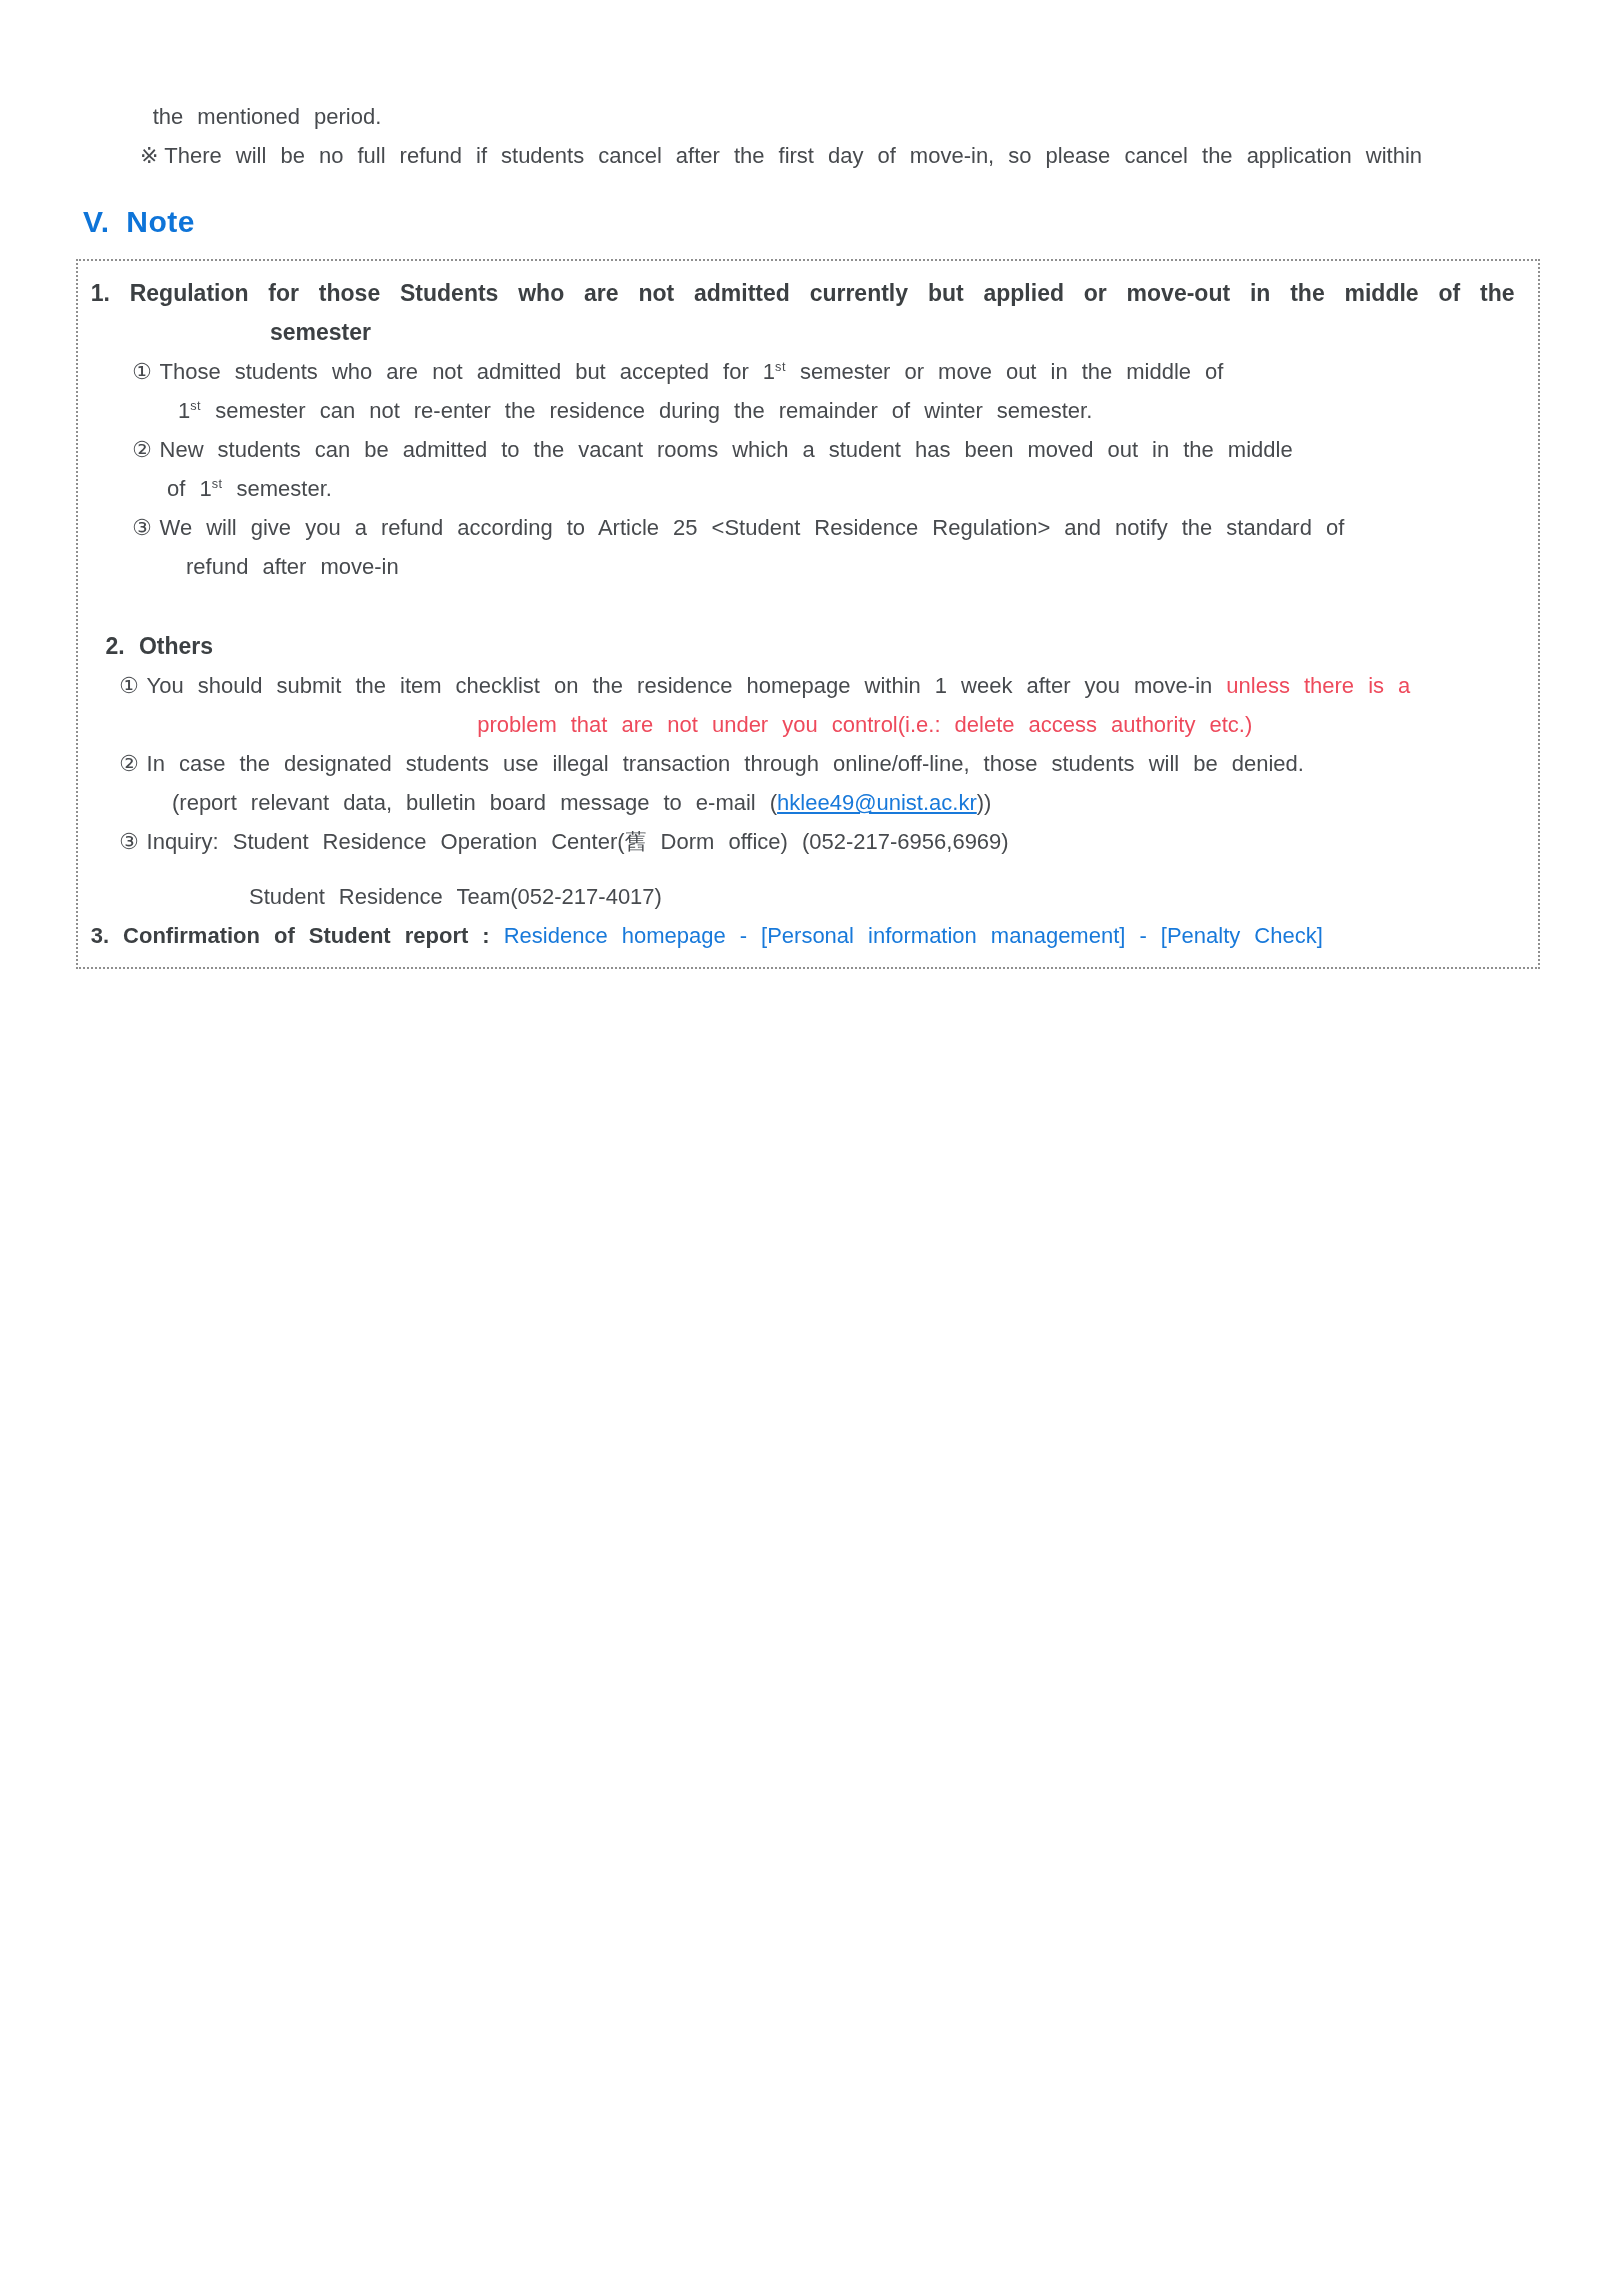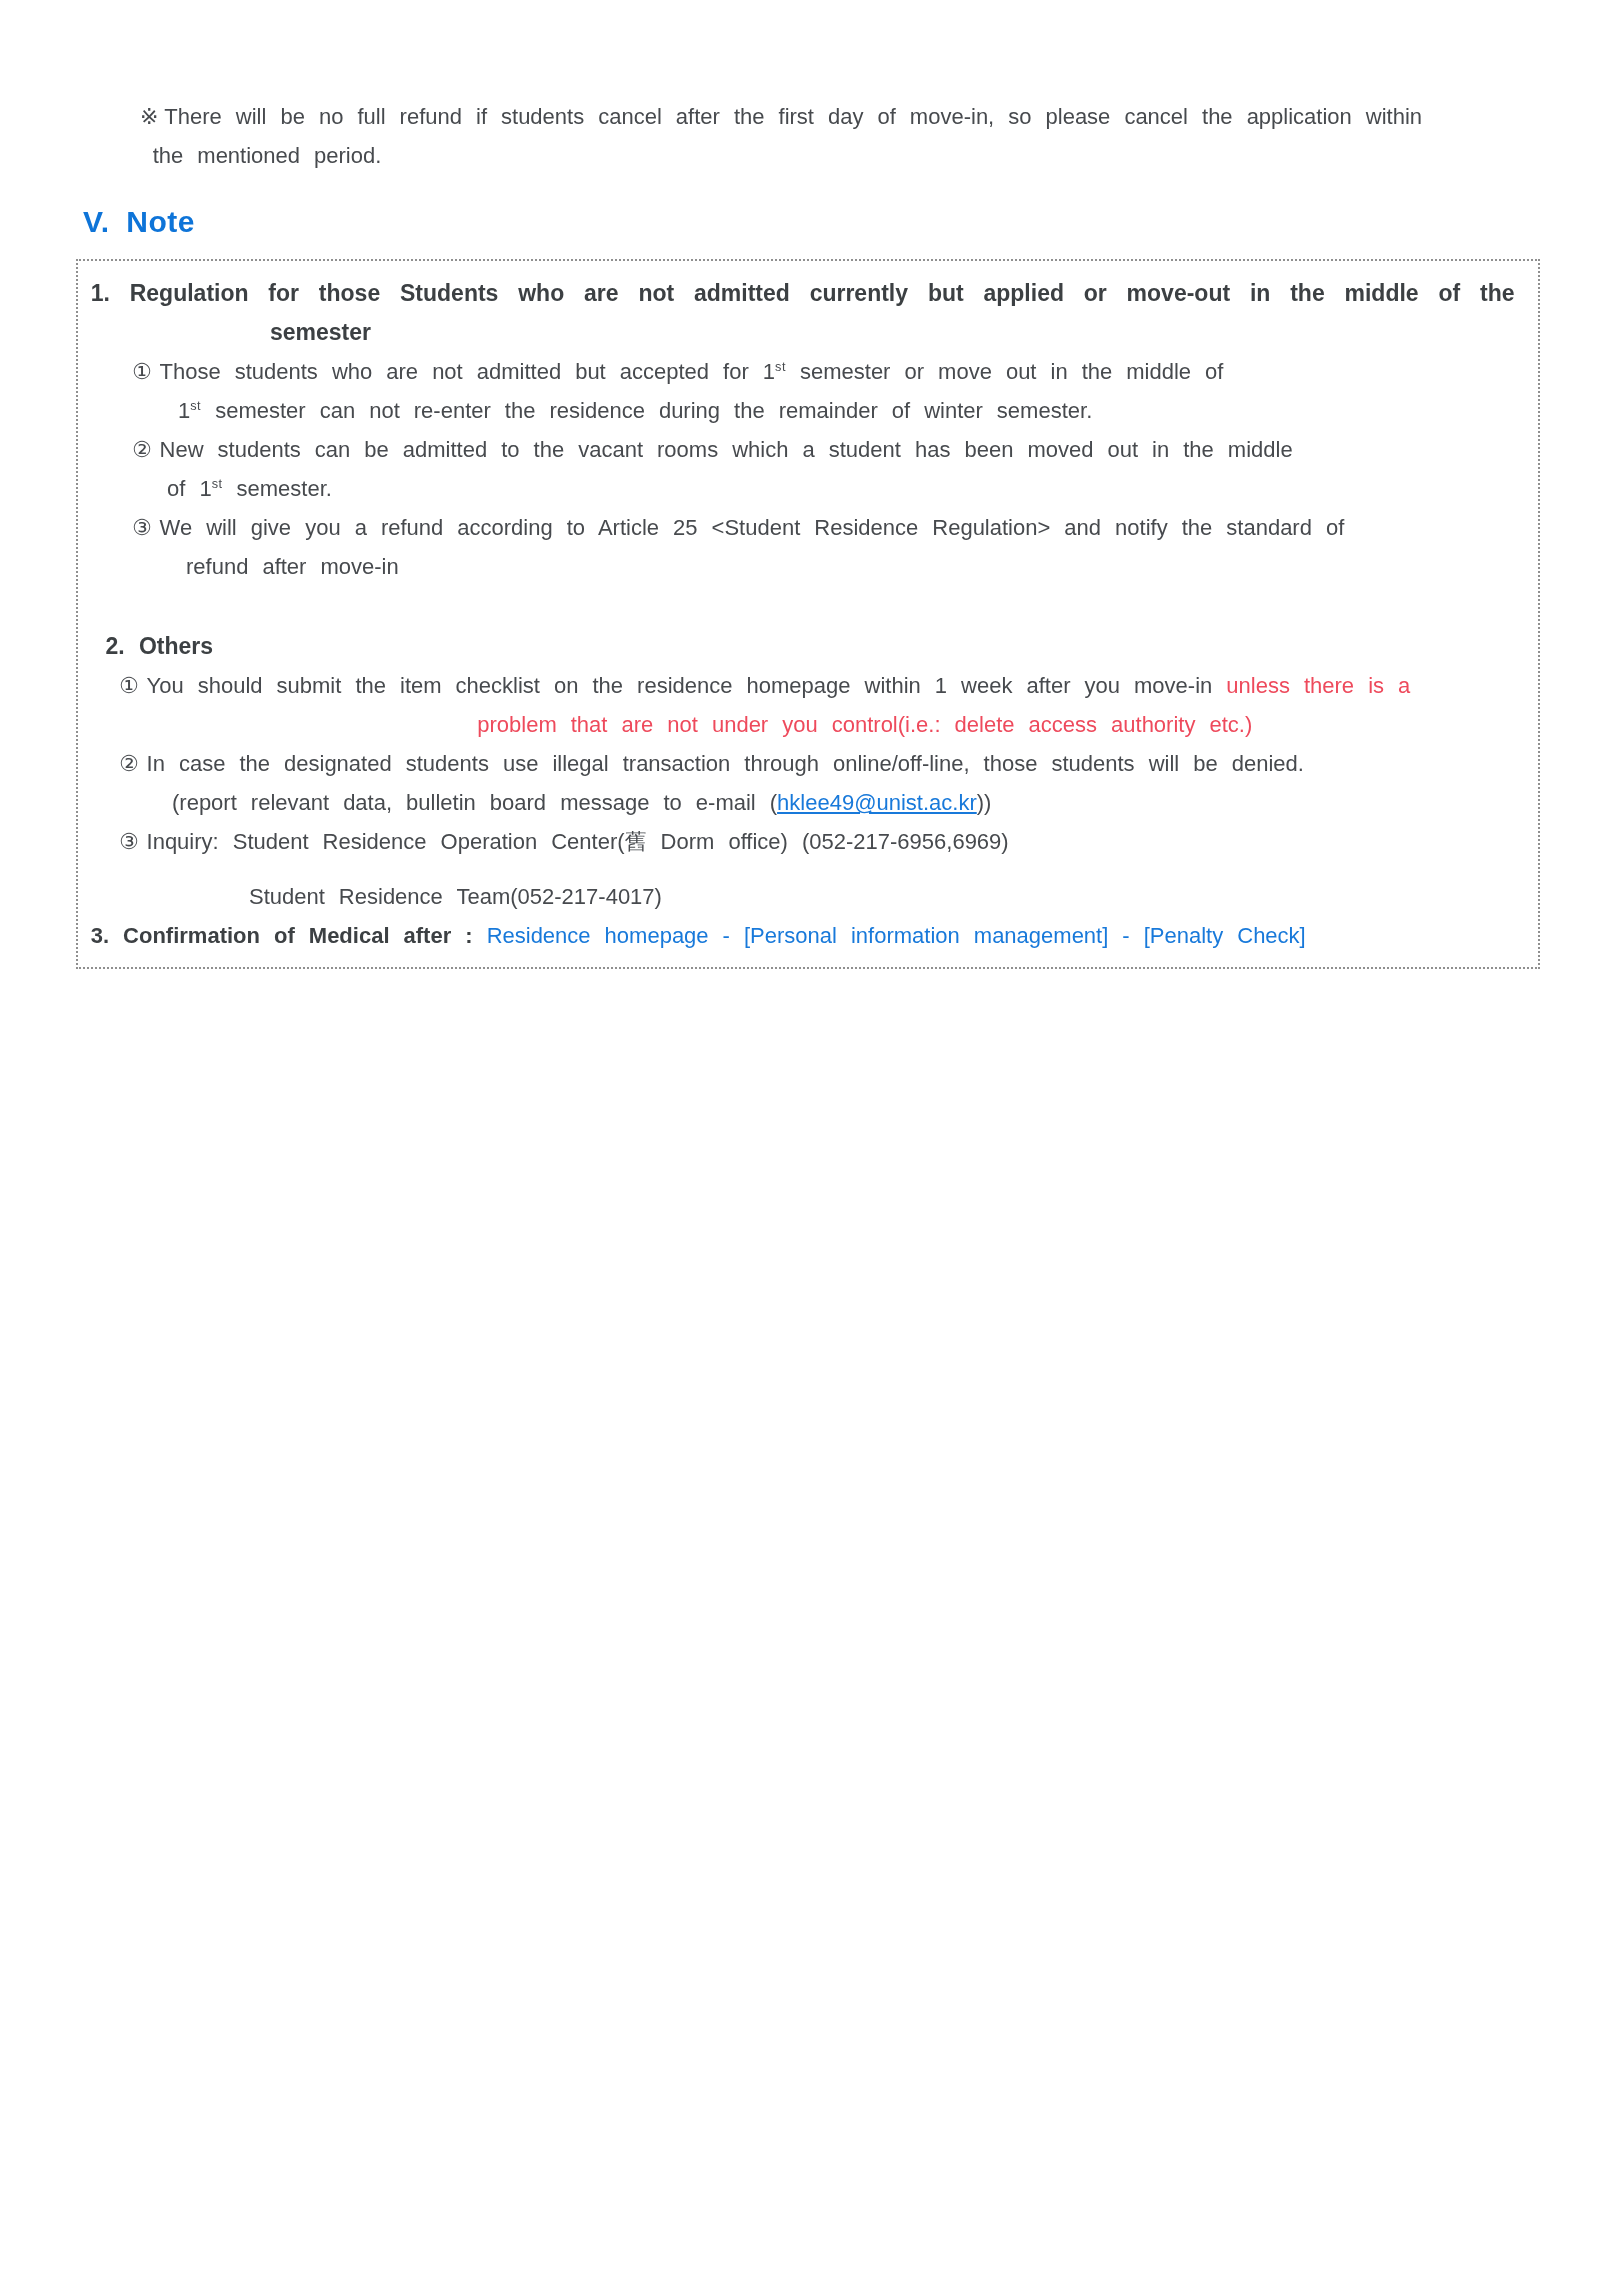--- a/index.html
+++ b/index.html
@@ -82,24 +82,24 @@
     cursor: pointer;
     margin-top: 31px;
   }
 </style>
 </head>
 <body>
 
 <div class="page">
 
   <div class="top-note">
+    <div class="line cont">the mentioned period.</div>
     <div class="line">
       <span class="sym">※</span><span>There will be no full refund if students cancel after the first day of move-in, so please cancel the application within</span>
     </div>
-    <div class="line cont">the mentioned period.</div>
   </div>
 
   <div class="v-heading">V. Note</div>
 
   <div class="note-box">
 
     <div class="line bold title-l1">
       <span>1.</span>
       <span>Regulation for those Students who are not admitted currently but applied or move-out in the middle of the</span>
     </div>
@@ -145,19 +145,19 @@
       <span>(report relevant data, bulletin board message to e-mail (</span><a class="email-link">hklee49@unist.ac.kr</a><span>))</span>
     </div>
 
     <div class="line li-2">
       <span class="marker">③</span><span>Inquiry: Student Residence Operation Center(舊 Dorm office) (052-217-6956,6969)</span>
     </div>
     <div class="line cont-f">Student Residence Team(052-217-4017)</div>
 
     <div class="line medical-line">
       <span class="bold">3.</span>
-      <span class="bold">Confirmation of Medical after :</span>
+      <span class="bold">Confirmation of Student report :</span>
       <a class="path-link">Residence homepage - [Personal information management] - [Penalty Check]</a>
     </div>
 
   </div>
 </div>
 
 
 </body></html>

